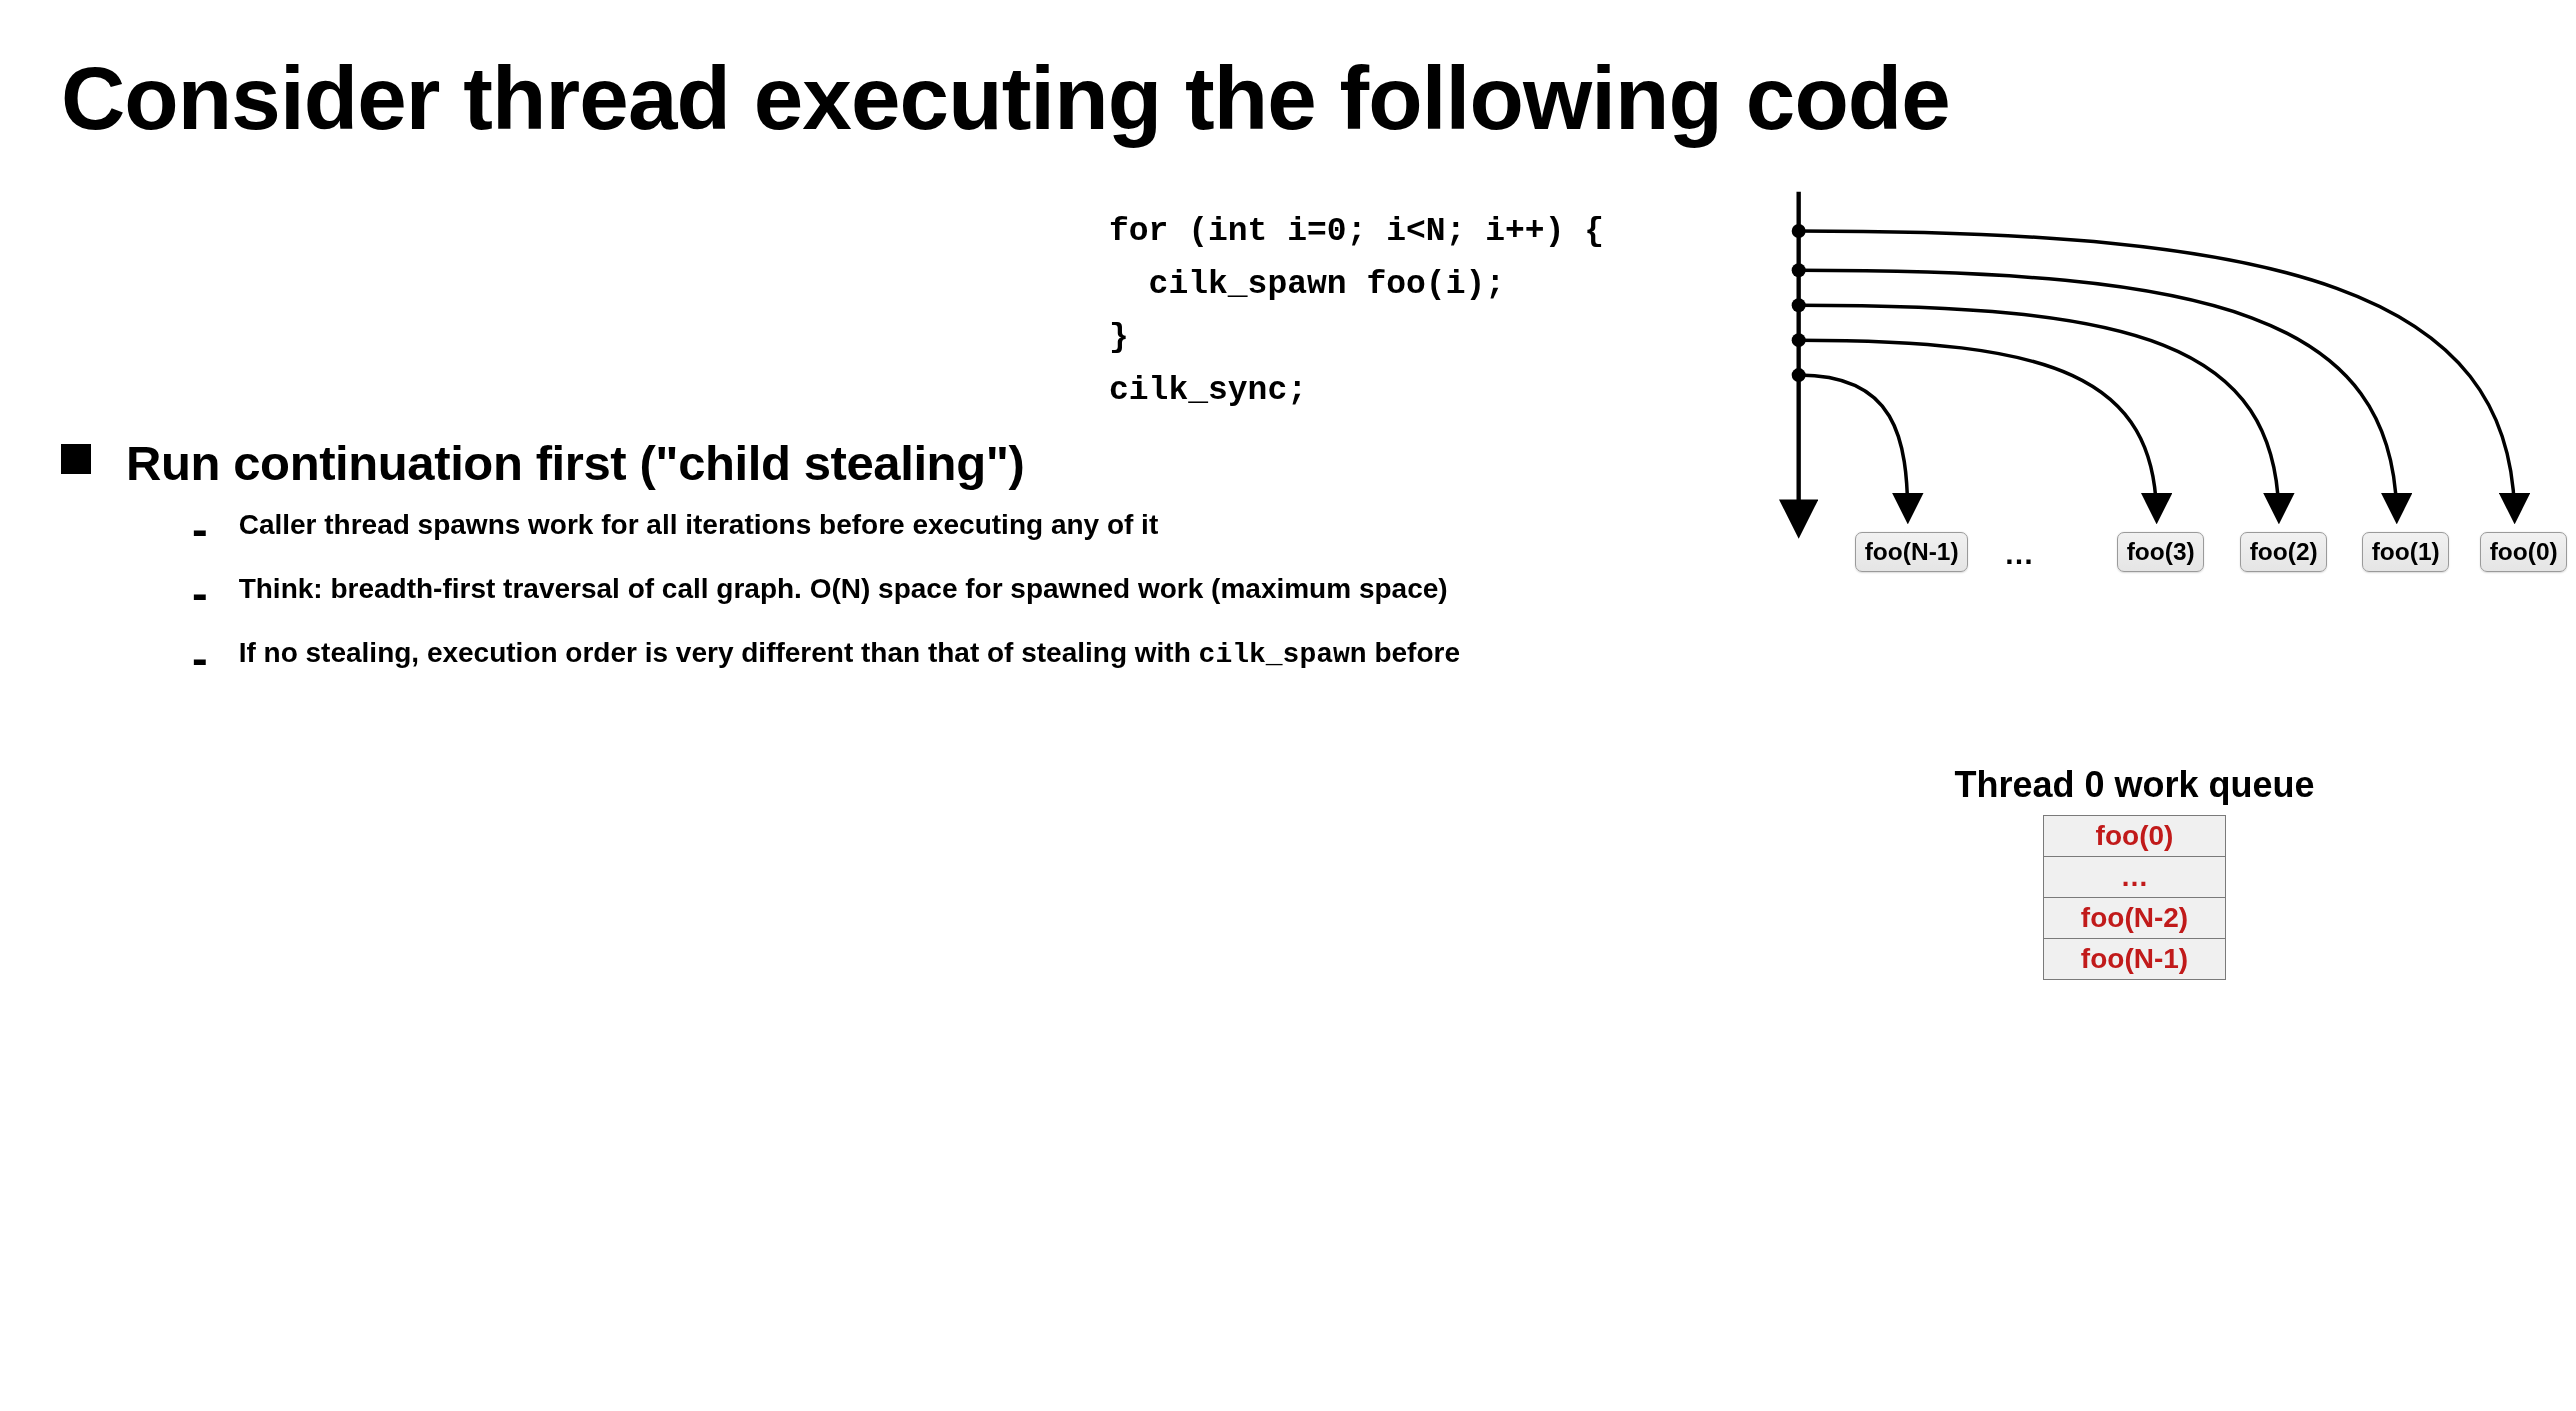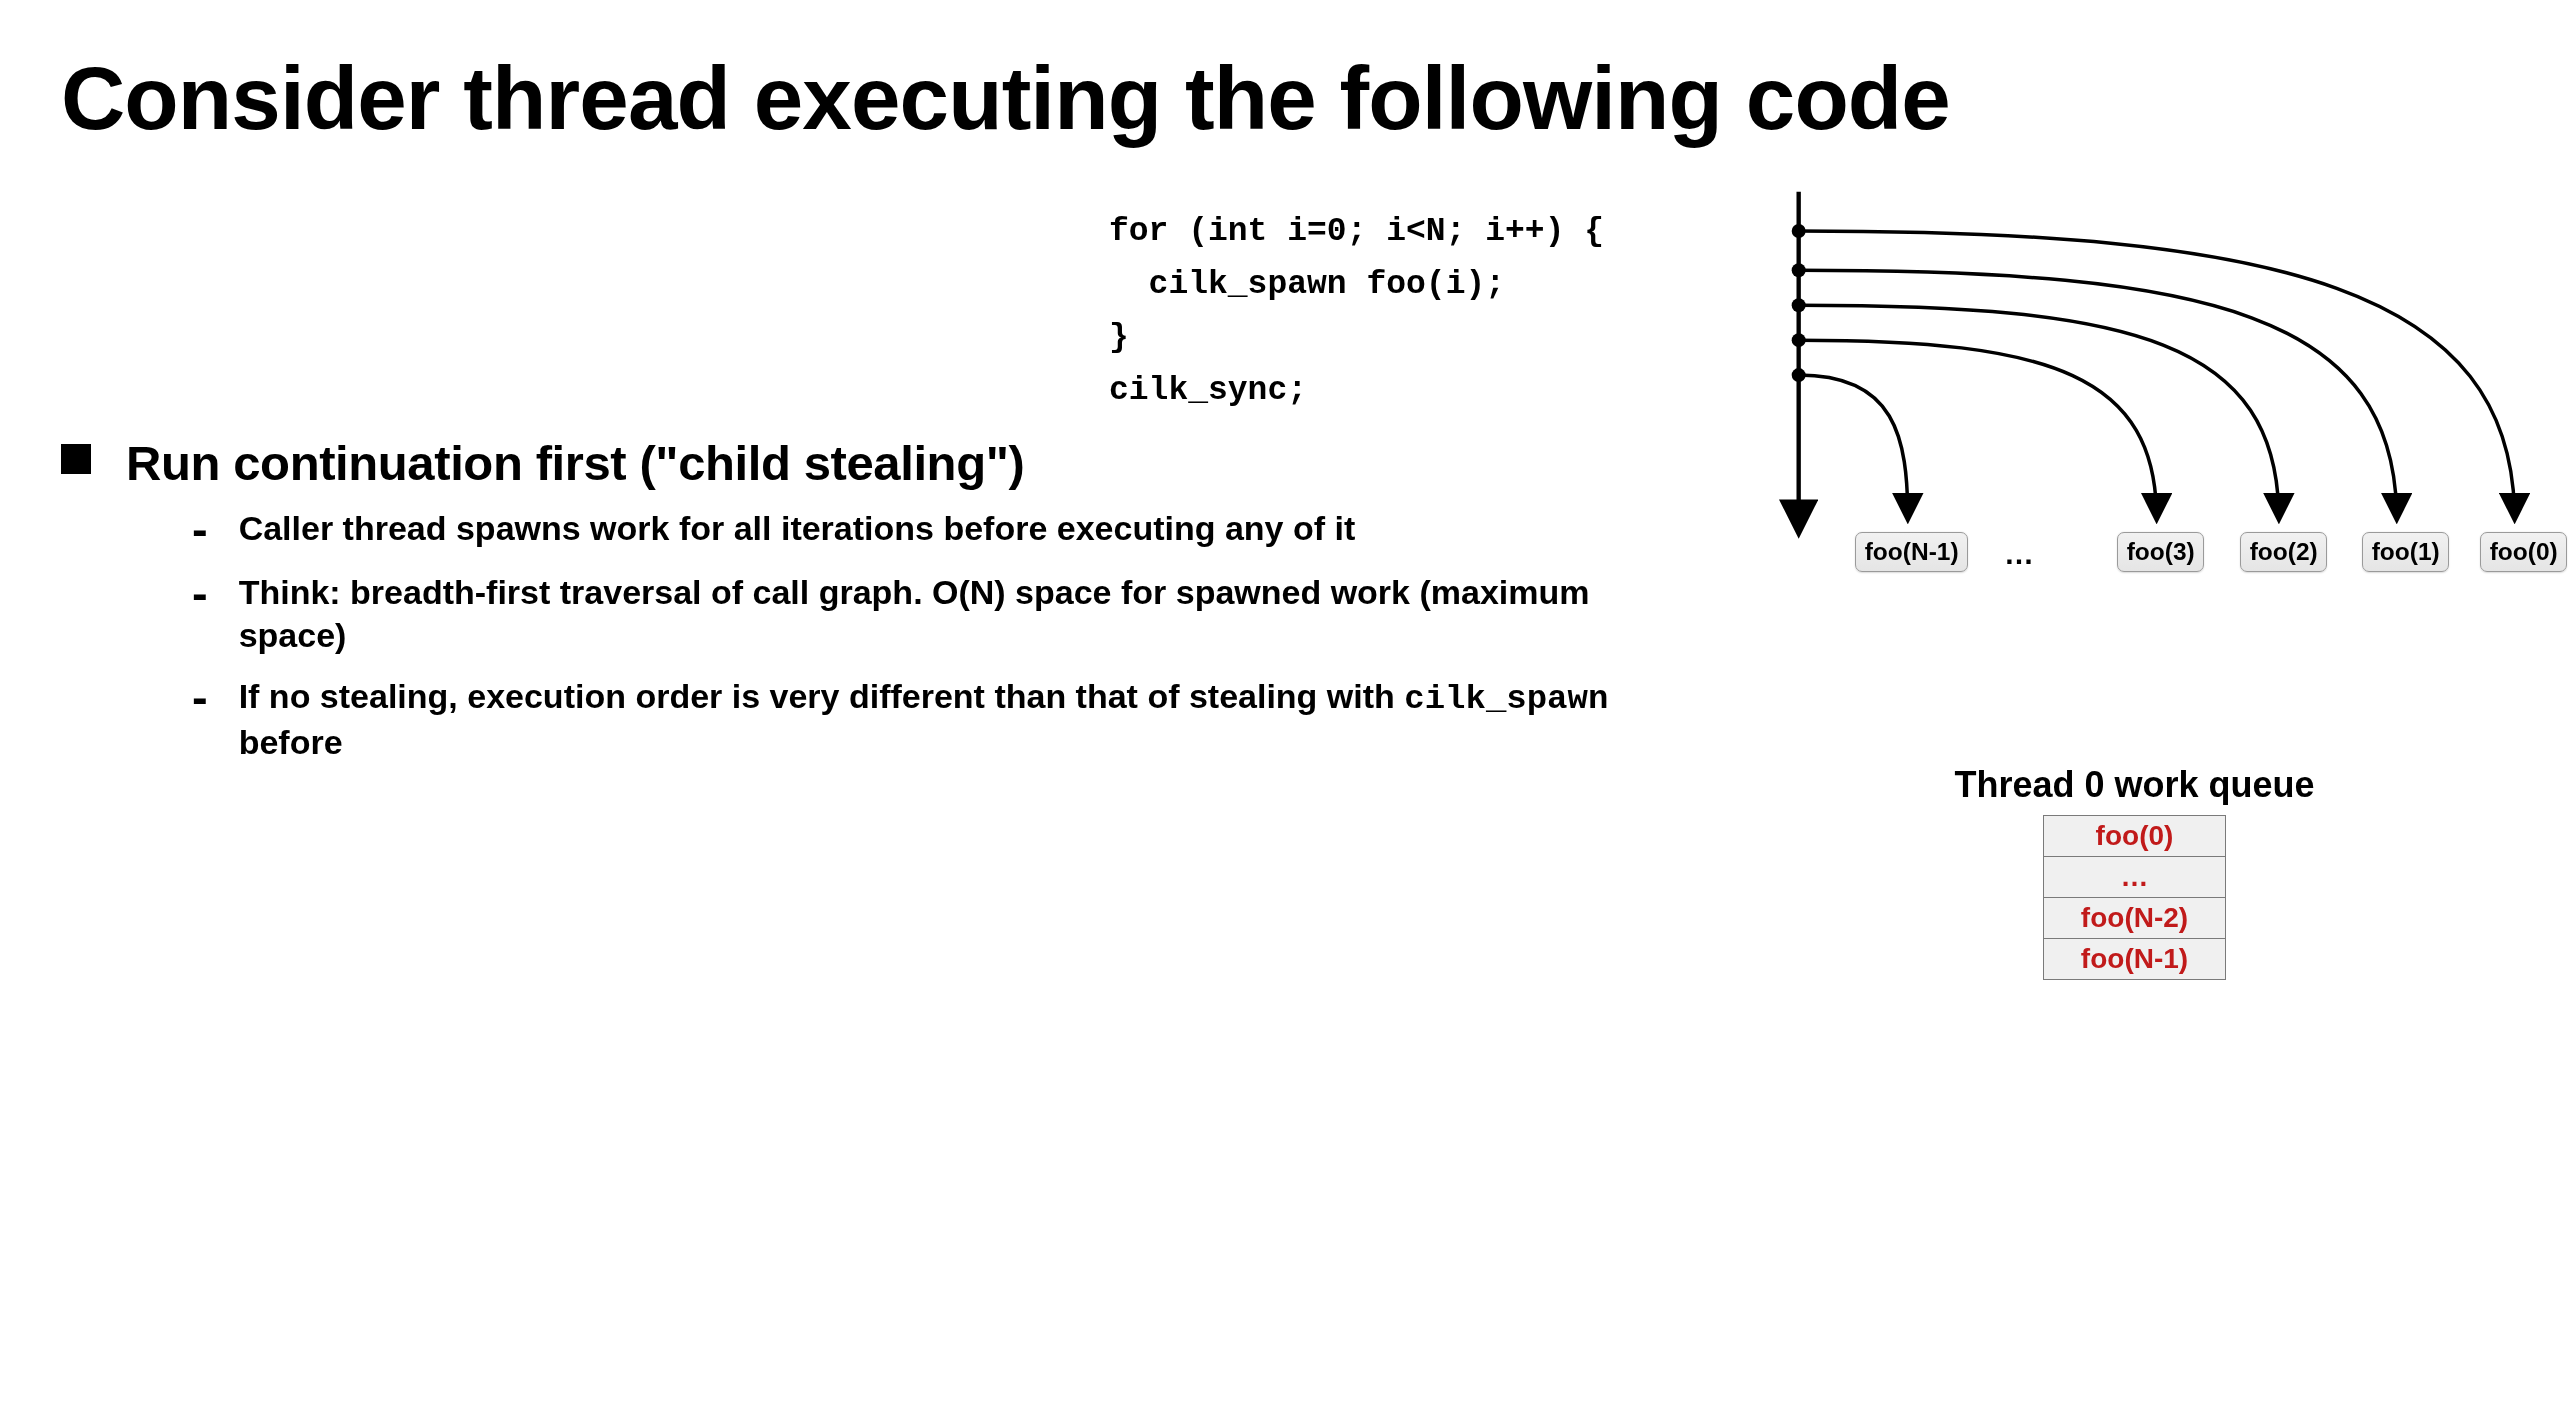--- a/index.html
+++ b/index.html
@@ -90,21 +90,21 @@
   }
   .dash {
     font-size: 47px;
     font-weight: 800;
     margin-right: 31px;
     flex: 0 0 auto;
     line-height: 1;
     margin-top: -1.7px;
   }
   .sub-text {
-    font-size: 34px;
+    font-size: 28px;
     font-weight: 700;
   }
   .mono-inline {
     font-family: "Menlo", "Consolas", "Courier New", monospace;
     font-weight: 700;
   }
 
   .right-col {
     position: absolute;
     top: 764px;

